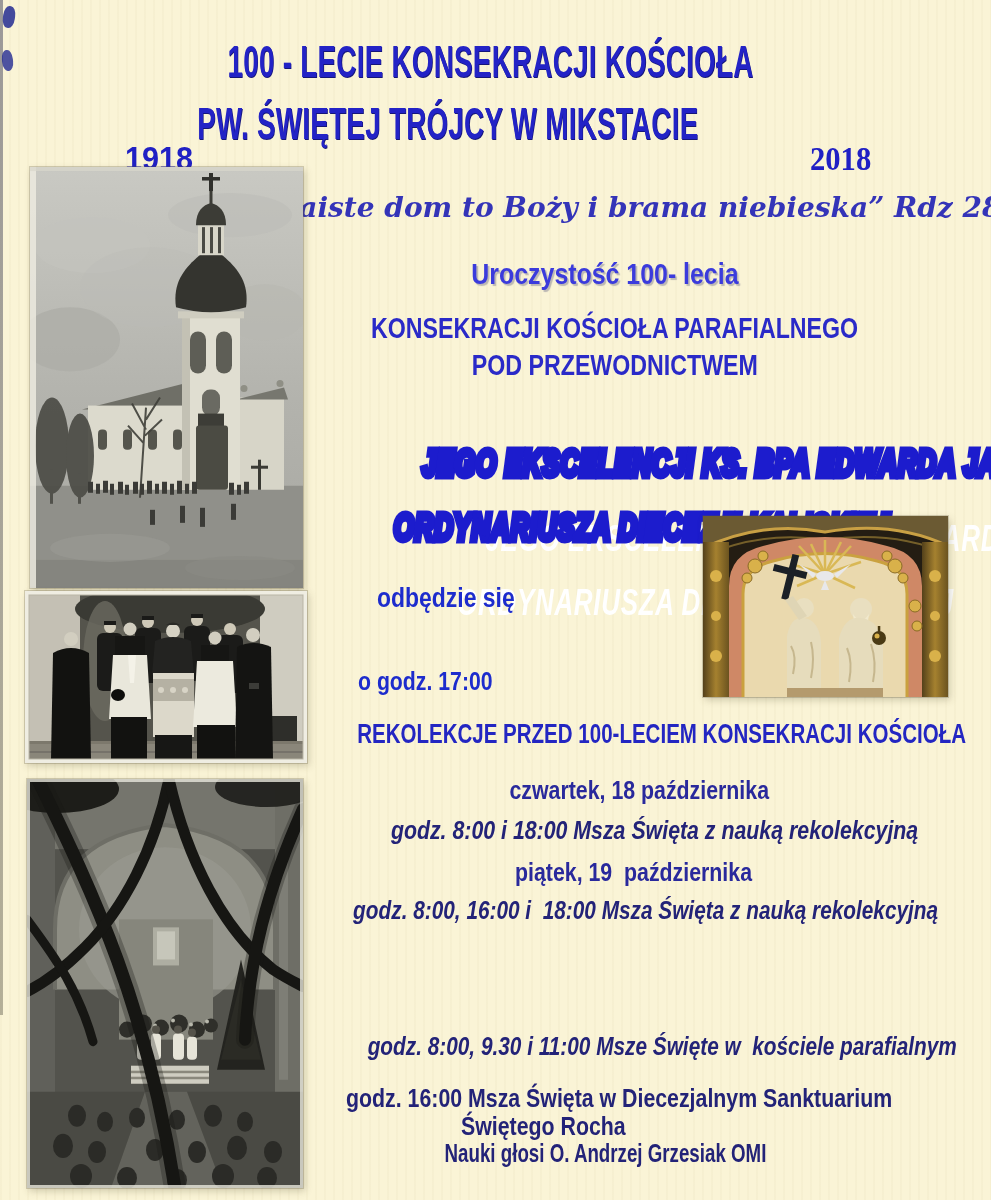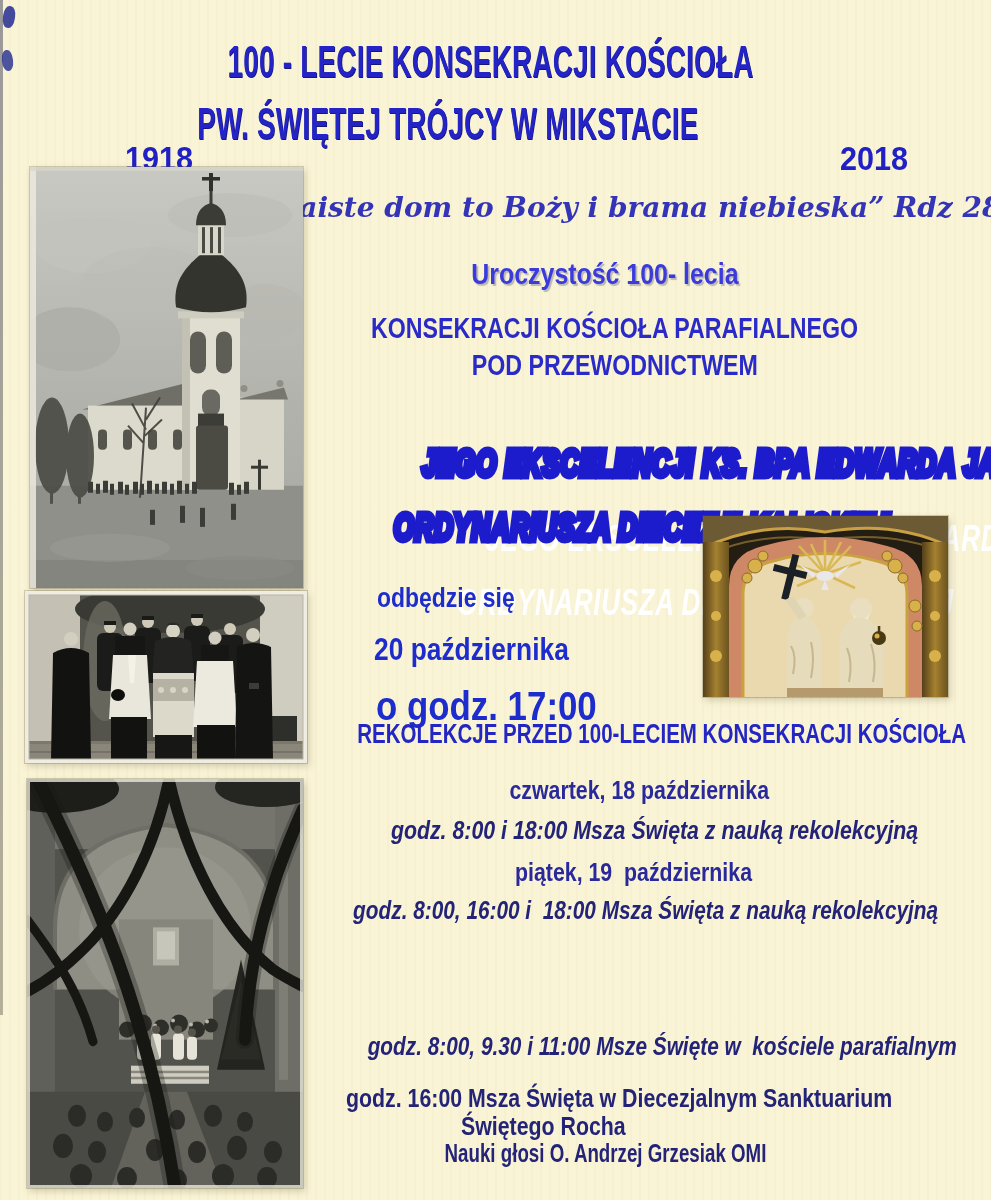--- a/index.html
+++ b/index.html
@@ -44,21 +44,21 @@
 
   <div class="abs cw line" style="left:55px;top:22px;">
     <span class="cond title b" style="--sx:.63">100 - LECIE KONSEKRACJI KOŚCIOŁA</span>
   </div>
   <div class="abs cw line" style="left:32px;top:84px;">
     <span class="cond title b" style="--sx:.63">PW. ŚWIĘTEJ TRÓJCY W MIKSTACIE</span>
   </div>
   <div class="abs line" style="left:107px;top:124px;">
     <span class="cond condL year" style="--sx:.9">1918</span>
   </div>
-  <div class="abs line" style="left:822px;top:124px;">
+  <div class="abs line" style="left:794px;top:124px;font-family:Liberation Serif, serif;">
     <span class="cond condL year" style="--sx:.9">2018</span>
   </div>
 
   <div class="abs cw line" style="left:245px;top:176px;">
     <span class="quote">„Zaiste dom to Boży i brama niebieska” Rdz 28,17</span>
   </div>
 
   <div class="abs cw line" style="left:196px;top:241px;">
     <span class="cond uro b" style="--sx:.83">Uroczystość 100- lecia</span>
   </div>
@@ -80,24 +80,21 @@
       <span class="outl">
         <span class="ostroke">ORDYNARIUSZA DIECEZJI KALISKIEJ</span>
         <span class="ofill">ORDYNARIUSZA DIECEZJI KALISKIEJ</span>
       </span>
     </span>
   </div>
 
   <div class="abs line" style="left:347px;top:556px;font-size:27px;">
     <span class="cond condL b bright" style="--sx:.85">odbędzie się</span>
   </div>
-  <div class="abs line" style="left:340px;top:601px;font-size:31px;">
-    <span class="cond condL b bright" style="--sx:.85">20 października</span>
-  </div>
-  <div class="abs line" style="left:330px;top:642px;font-size:41px;">
+  <div class="abs line" style="left:330px;top:642px;font-size:25px;">
     <span class="cond condL b bright" style="--sx:.85">o godz. 17:00</span>
   </div>
 
   <div class="abs cw line" style="left:243px;top:703px;">
     <span class="cond rek b" style="--sx:.76">REKOLEKCJE PRZED 100-LECIEM KONSEKRACJI KOŚCIOŁA</span>
   </div>
   <div class="abs cw line" style="left:230px;top:760px;">
     <span class="cond day b" style="--sx:.82">czwartek, 18 października</span>
   </div>
   <div class="abs cw line" style="left:246px;top:800px;">

